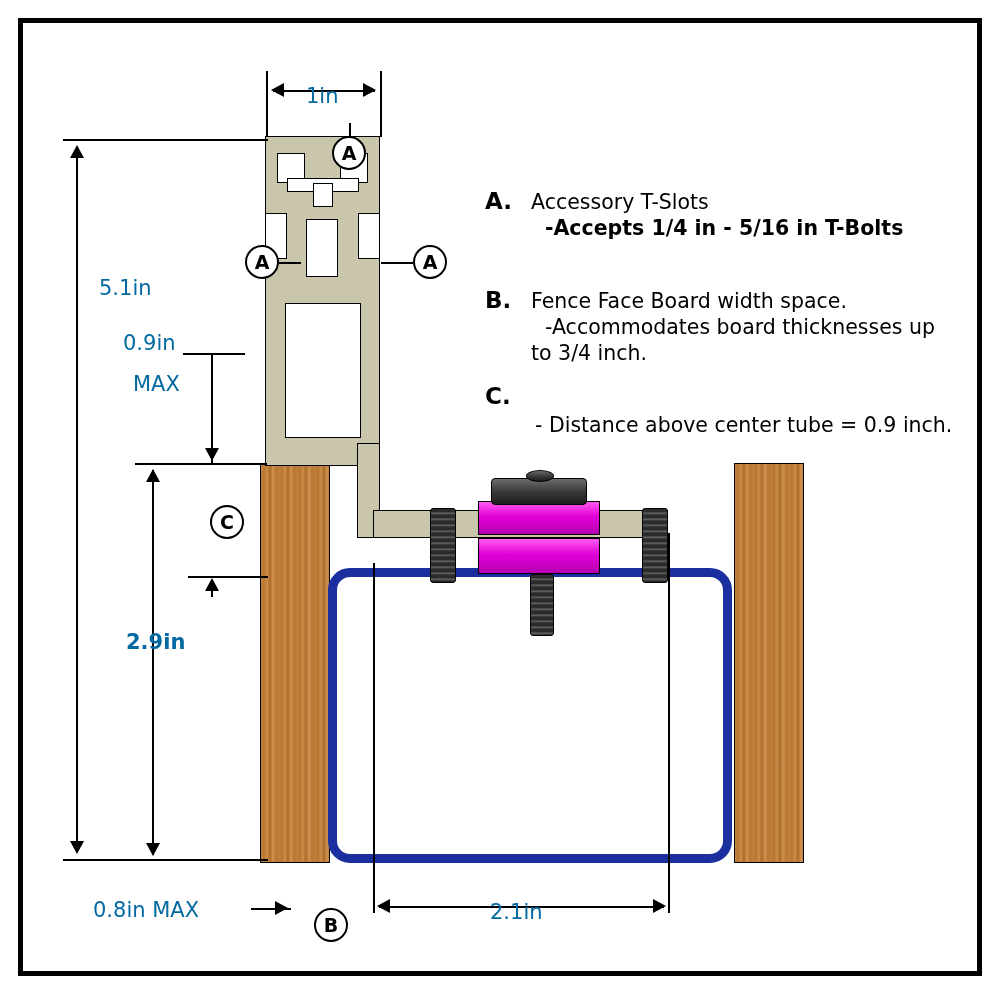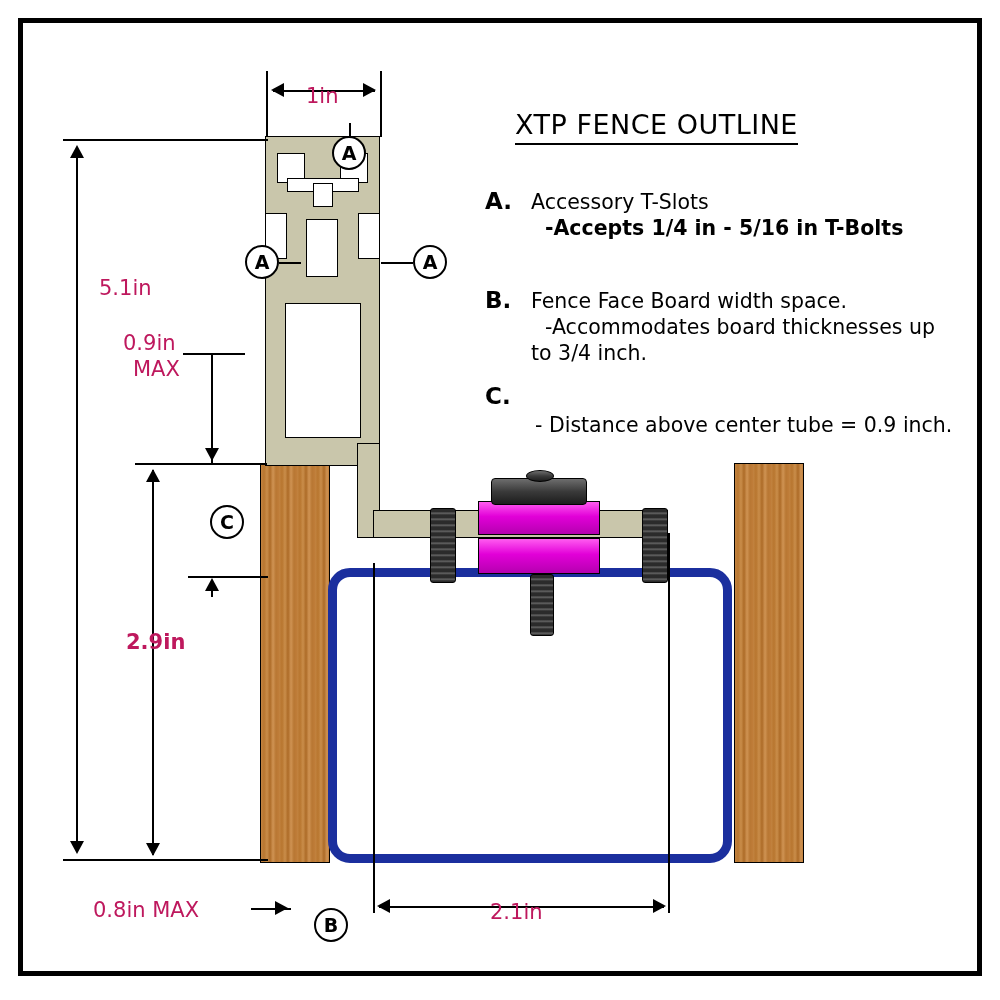--- a/index.html
+++ b/index.html
@@ -30,21 +30,21 @@
   }
 
   
   .hline { position: absolute; background: #000; height: 1.6px; }
   .vline { position: absolute; background: #000; width: 1.6px; }
 
   
   .lbl {
     position: absolute;
     font-family: "DejaVu Sans", sans-serif;
-    color: #be185d;
+    color: #0369a1;
     white-space: nowrap;
     line-height: 1.25;
   }
   .dim { font-size: 21px; }
 
   .title {
     position: absolute;
     font-size: 27px;
     letter-spacing: 0.5px;
     color: #000;
@@ -133,21 +133,20 @@
   .ar-up { border-left: 7px solid transparent; border-right: 7px solid transparent; border-bottom: 13px solid #000; }
   .ar-left { border-top: 7px solid transparent; border-bottom: 7px solid transparent; border-right: 13px solid #000; }
   .ar-right { border-top: 7px solid transparent; border-bottom: 7px solid transparent; border-left: 13px solid #000; }
 </style>
 </head>
 <body>
 
 <div id="page">
   <div class="frame">
 
-    <div class="title" style="left:492px; top:86px;">XTP FENCE OUTLINE</div>
 
     <div class="legend-key" style="left:462px; top:165px;">A.</div>
     <div class="legend-text" style="left:508px; top:167px;">Accessory T-Slots</div>
     <div class="legend-text" style="left:522px; top:193px;font-weight:bold;">-Accepts 1/4 in - 5/16 in T-Bolts</div>
 
     <div class="legend-key" style="left:462px; top:264px;">B.</div>
     <div class="legend-text" style="left:522px; top:292px;">-Accommodates board thicknesses up</div>
     <div class="legend-text" style="left:508px; top:266px;">Fence Face Board width space.</div>
     <div class="legend-text" style="left:508px; top:318px;">to 3/4 inch.</div>
 
@@ -206,21 +205,21 @@
     <div class="hline" style="left:40px; top:836px; width:205px;"></div>
     <div class="vline" style="left:53px; top:124px; height:705px;"></div>
     <div class="arrowhead ar-up" style="left:47px; top:122px;"></div>
     <div class="arrowhead ar-down" style="left:47px; top:818px;"></div>
     <div class="lbl dim" style="left:28px; top:252px;margin-left:48px;">5.1in</div>
 
     <div class="hline" style="left:160px; top:330px; width:62px;"></div>
     <div class="vline" style="left:188px; top:330px; height:110px;"></div>
     <div class="arrowhead ar-down" style="left:182px; top:425px;"></div>
     <div class="lbl dim" style="left:100px; top:307px;">0.9in</div>
-    <div class="lbl dim" style="left:110px; top:333px;">MAX</div>
+    <div class="lbl dim" style="left:110px; top:348px;">MAX</div>
 
     <div class="hline" style="left:112px; top:440px; width:132px;"></div>
     <div class="hline" style="left:165px; top:553px; width:80px;"></div>
     <div class="vline" style="left:129px; top:447px; height:385px;"></div>
     <div class="arrowhead ar-up" style="left:123px; top:446px;"></div>
     <div class="arrowhead ar-down" style="left:123px; top:820px;"></div>
     <div class="arrowhead ar-up" style="left:182px; top:555px;"></div>
     <div class="vline" style="left:188px; top:560px; height:14px;"></div>
     <div class="lbl dim" style="left:103px; top:606px;font-weight:bold;">2.9in</div>
 

